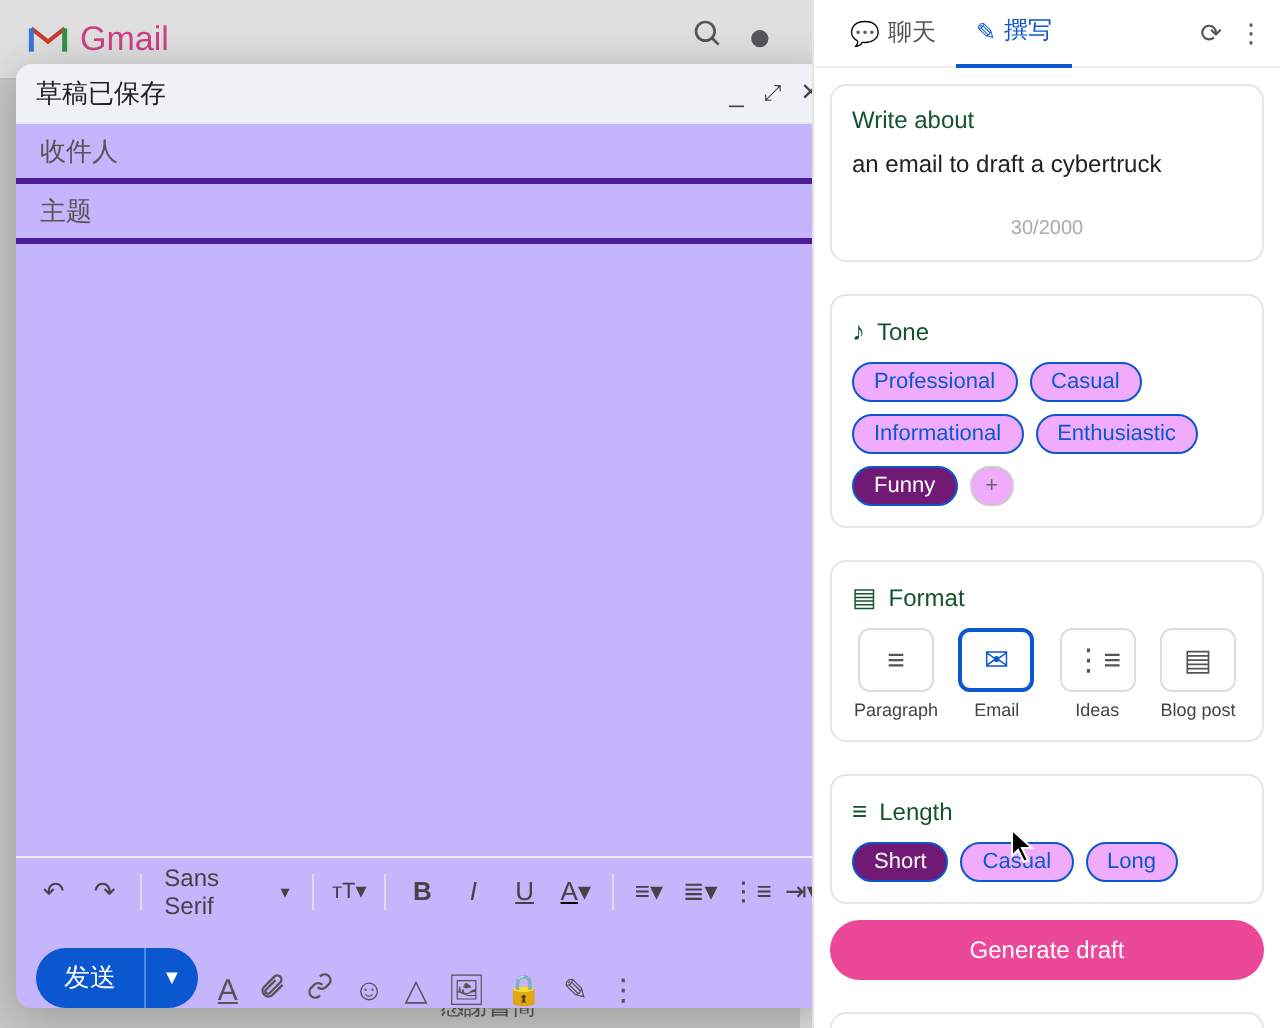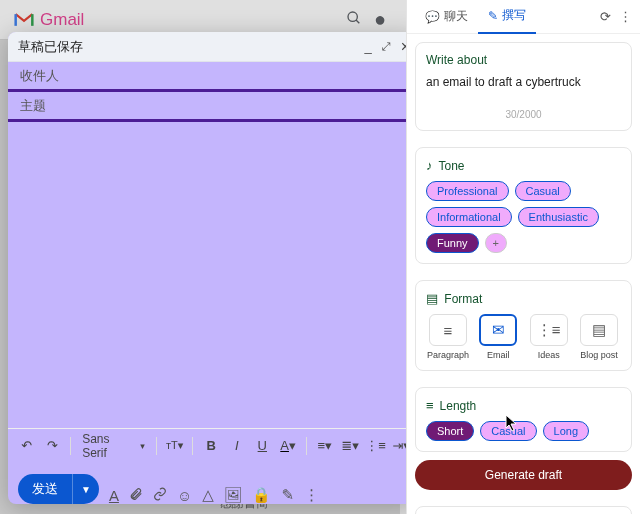--- a/index.html
+++ b/index.html
@@ -49,21 +49,21 @@
   .chip{border:1px solid #0b57d0;color:#0b57d0;border-radius:14px;padding:3px 10px;font-size:11px;cursor:pointer;background:#f0abfc}
   .chip.active{background:#701a75;color:#fff}
   .chip.plus{border-color:#ccc;color:#666;padding:3px 7px}
 
   .formats{display:flex;justify-content:space-between;gap:6px}
   .fmt{width:44px;display:flex;flex-direction:column;align-items:center;gap:4px;cursor:pointer}
   .fmt .box{width:38px;height:32px;border:1px solid #ddd;border-radius:6px;display:flex;align-items:center;justify-content:center;color:#555;font-size:15px}
   .fmt.active .box{border:2px solid #0b57d0;color:#0b57d0}
   .fmt .lbl{font-size:9px;color:#444}
 
-  .gen-btn{margin:0 8px 8px;background:#7f1d1d;color:#fff;border-radius:18px;height:30px;display:flex;align-items:center;justify-content:center;font-size:12px;font-weight:500;cursor:pointer;flex-shrink:0}
+  .gen-btn{margin:0 8px 8px;background:#ec4899;color:#fff;border-radius:18px;height:30px;display:flex;align-items:center;justify-content:center;font-size:12px;font-weight:500;cursor:pointer;flex-shrink:0}
   .cursor{position:absolute;left:505px;top:414px;font-size:14px;color:#000;pointer-events:none}
 </style>
 </head>
 <body>
 
 <div class="bg"></div>
 <div class="gmail-header">
   <div class="gmail-logo">
     <svg width="20" height="16" viewBox="0 0 24 18">
         <path d="M2 2 L12 10 L22 2" fill="none" stroke="#ea4335" stroke-width="2.5"></path>

